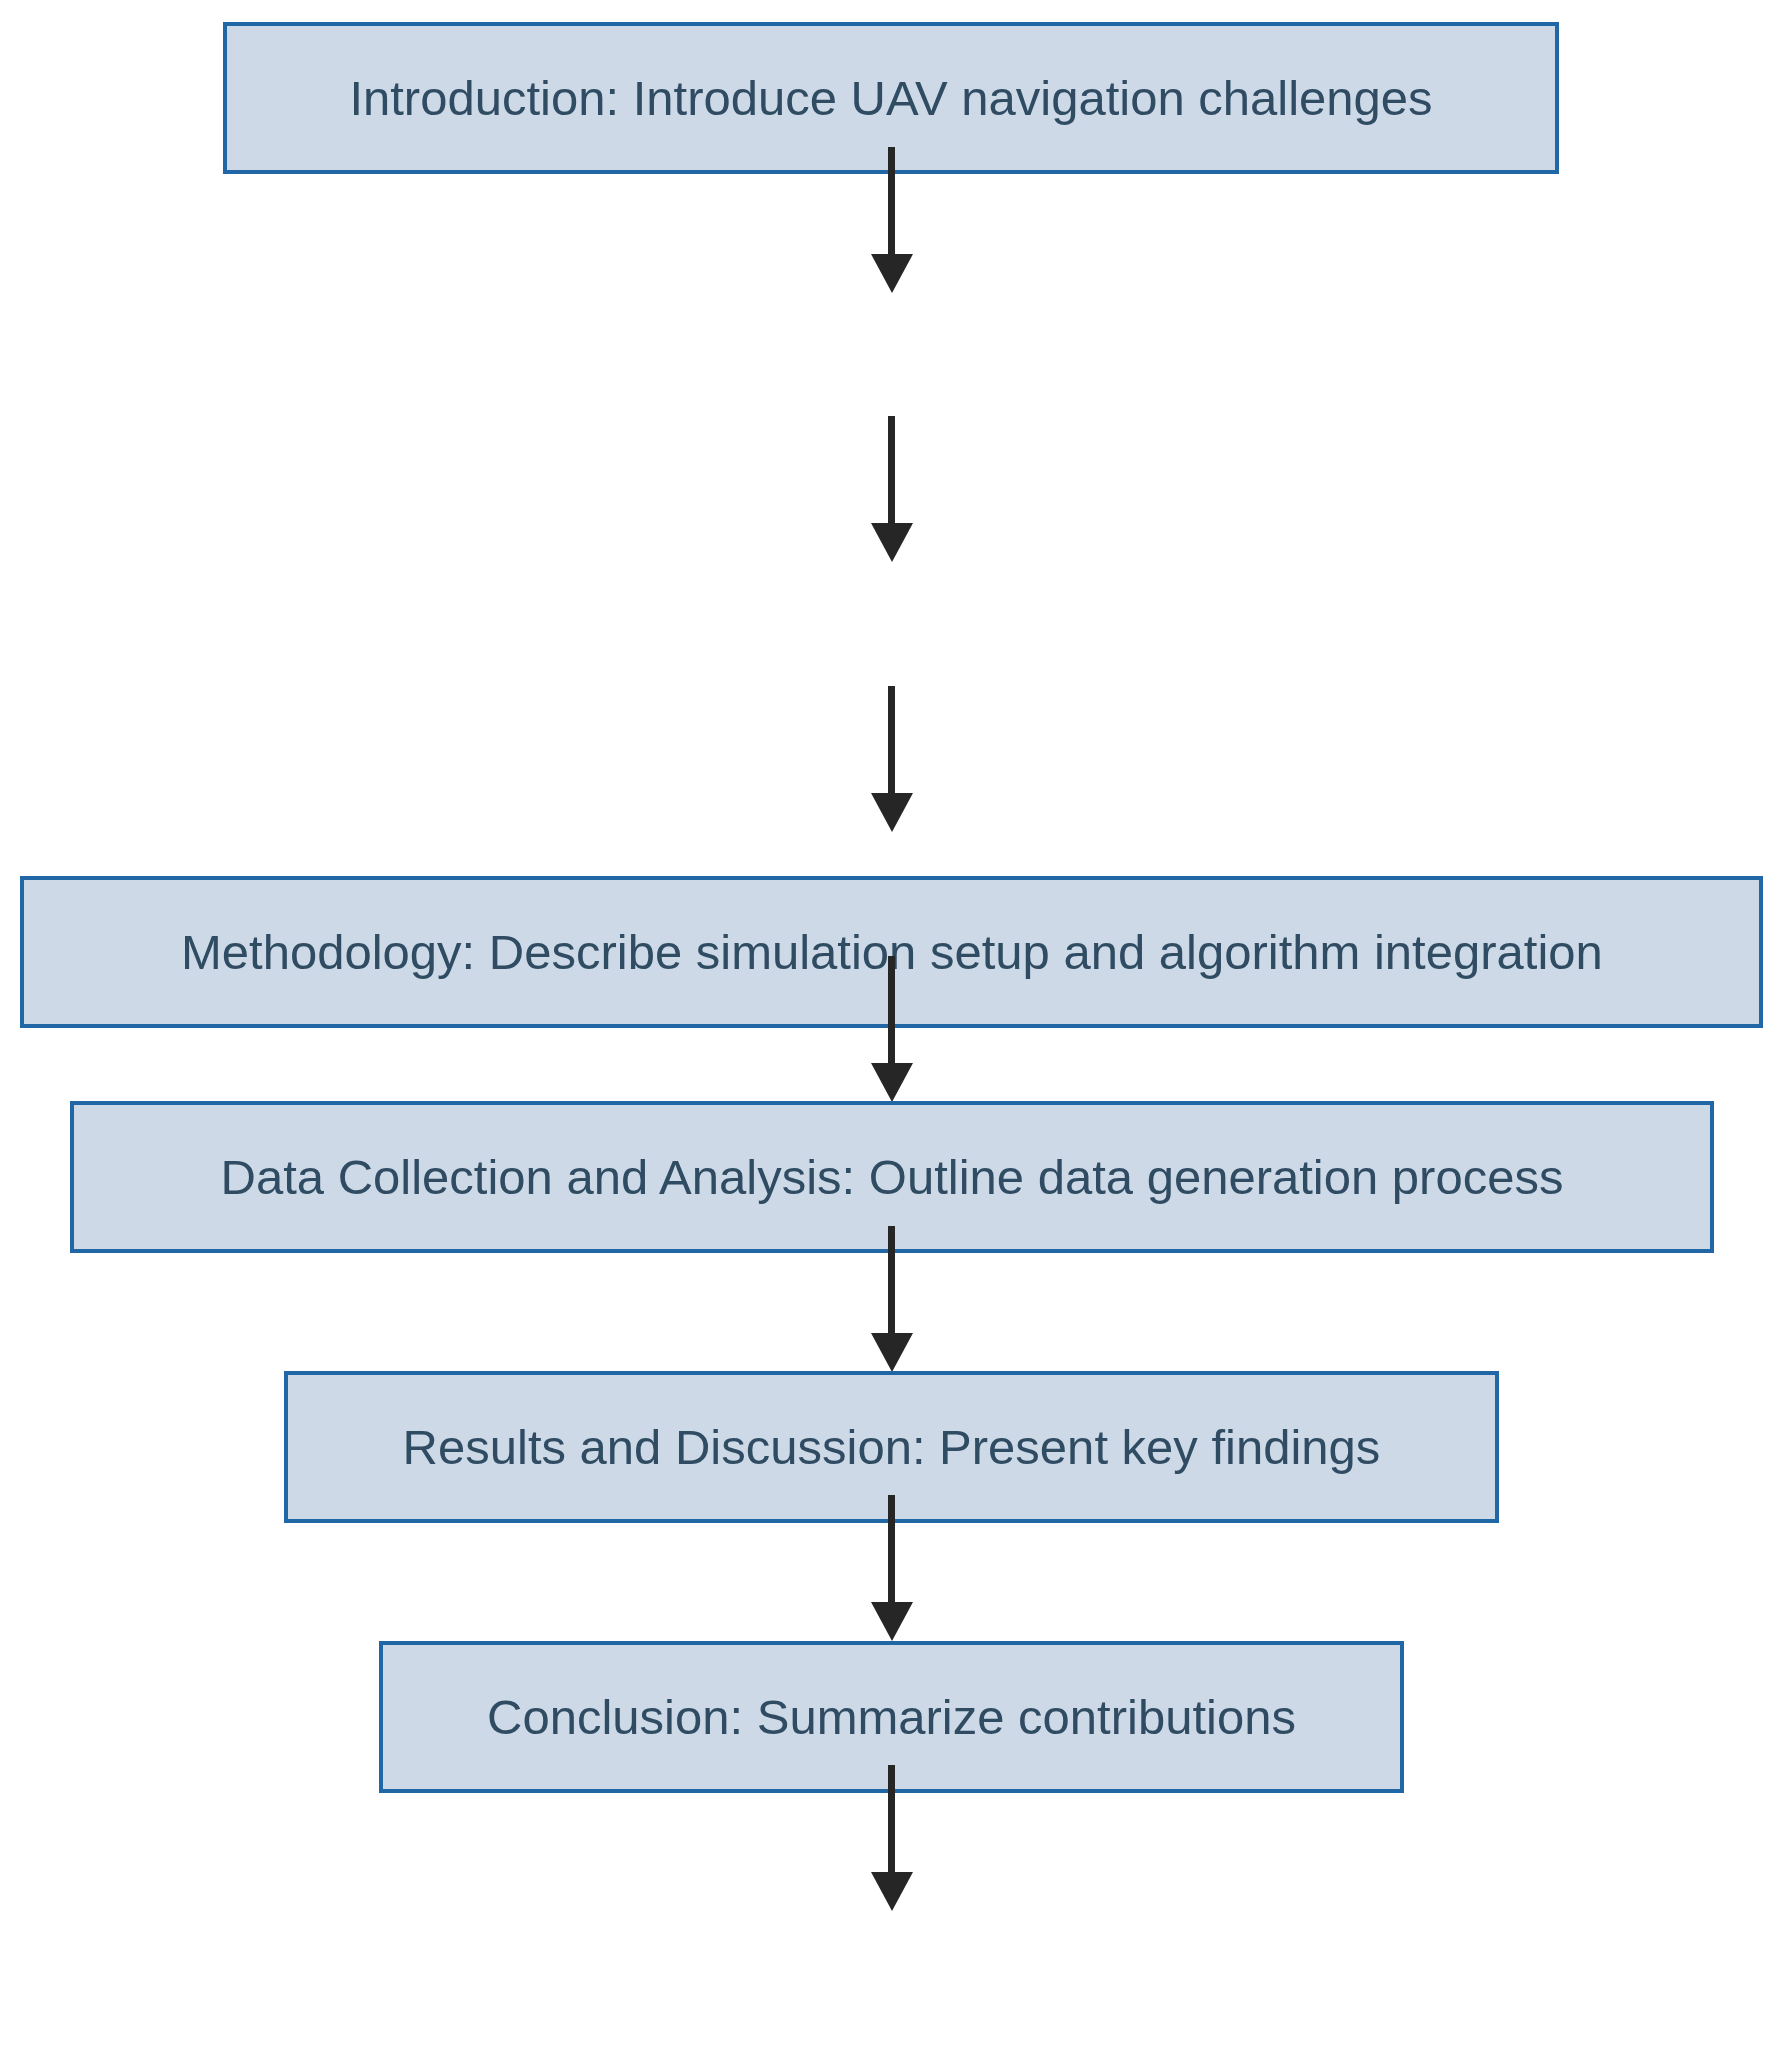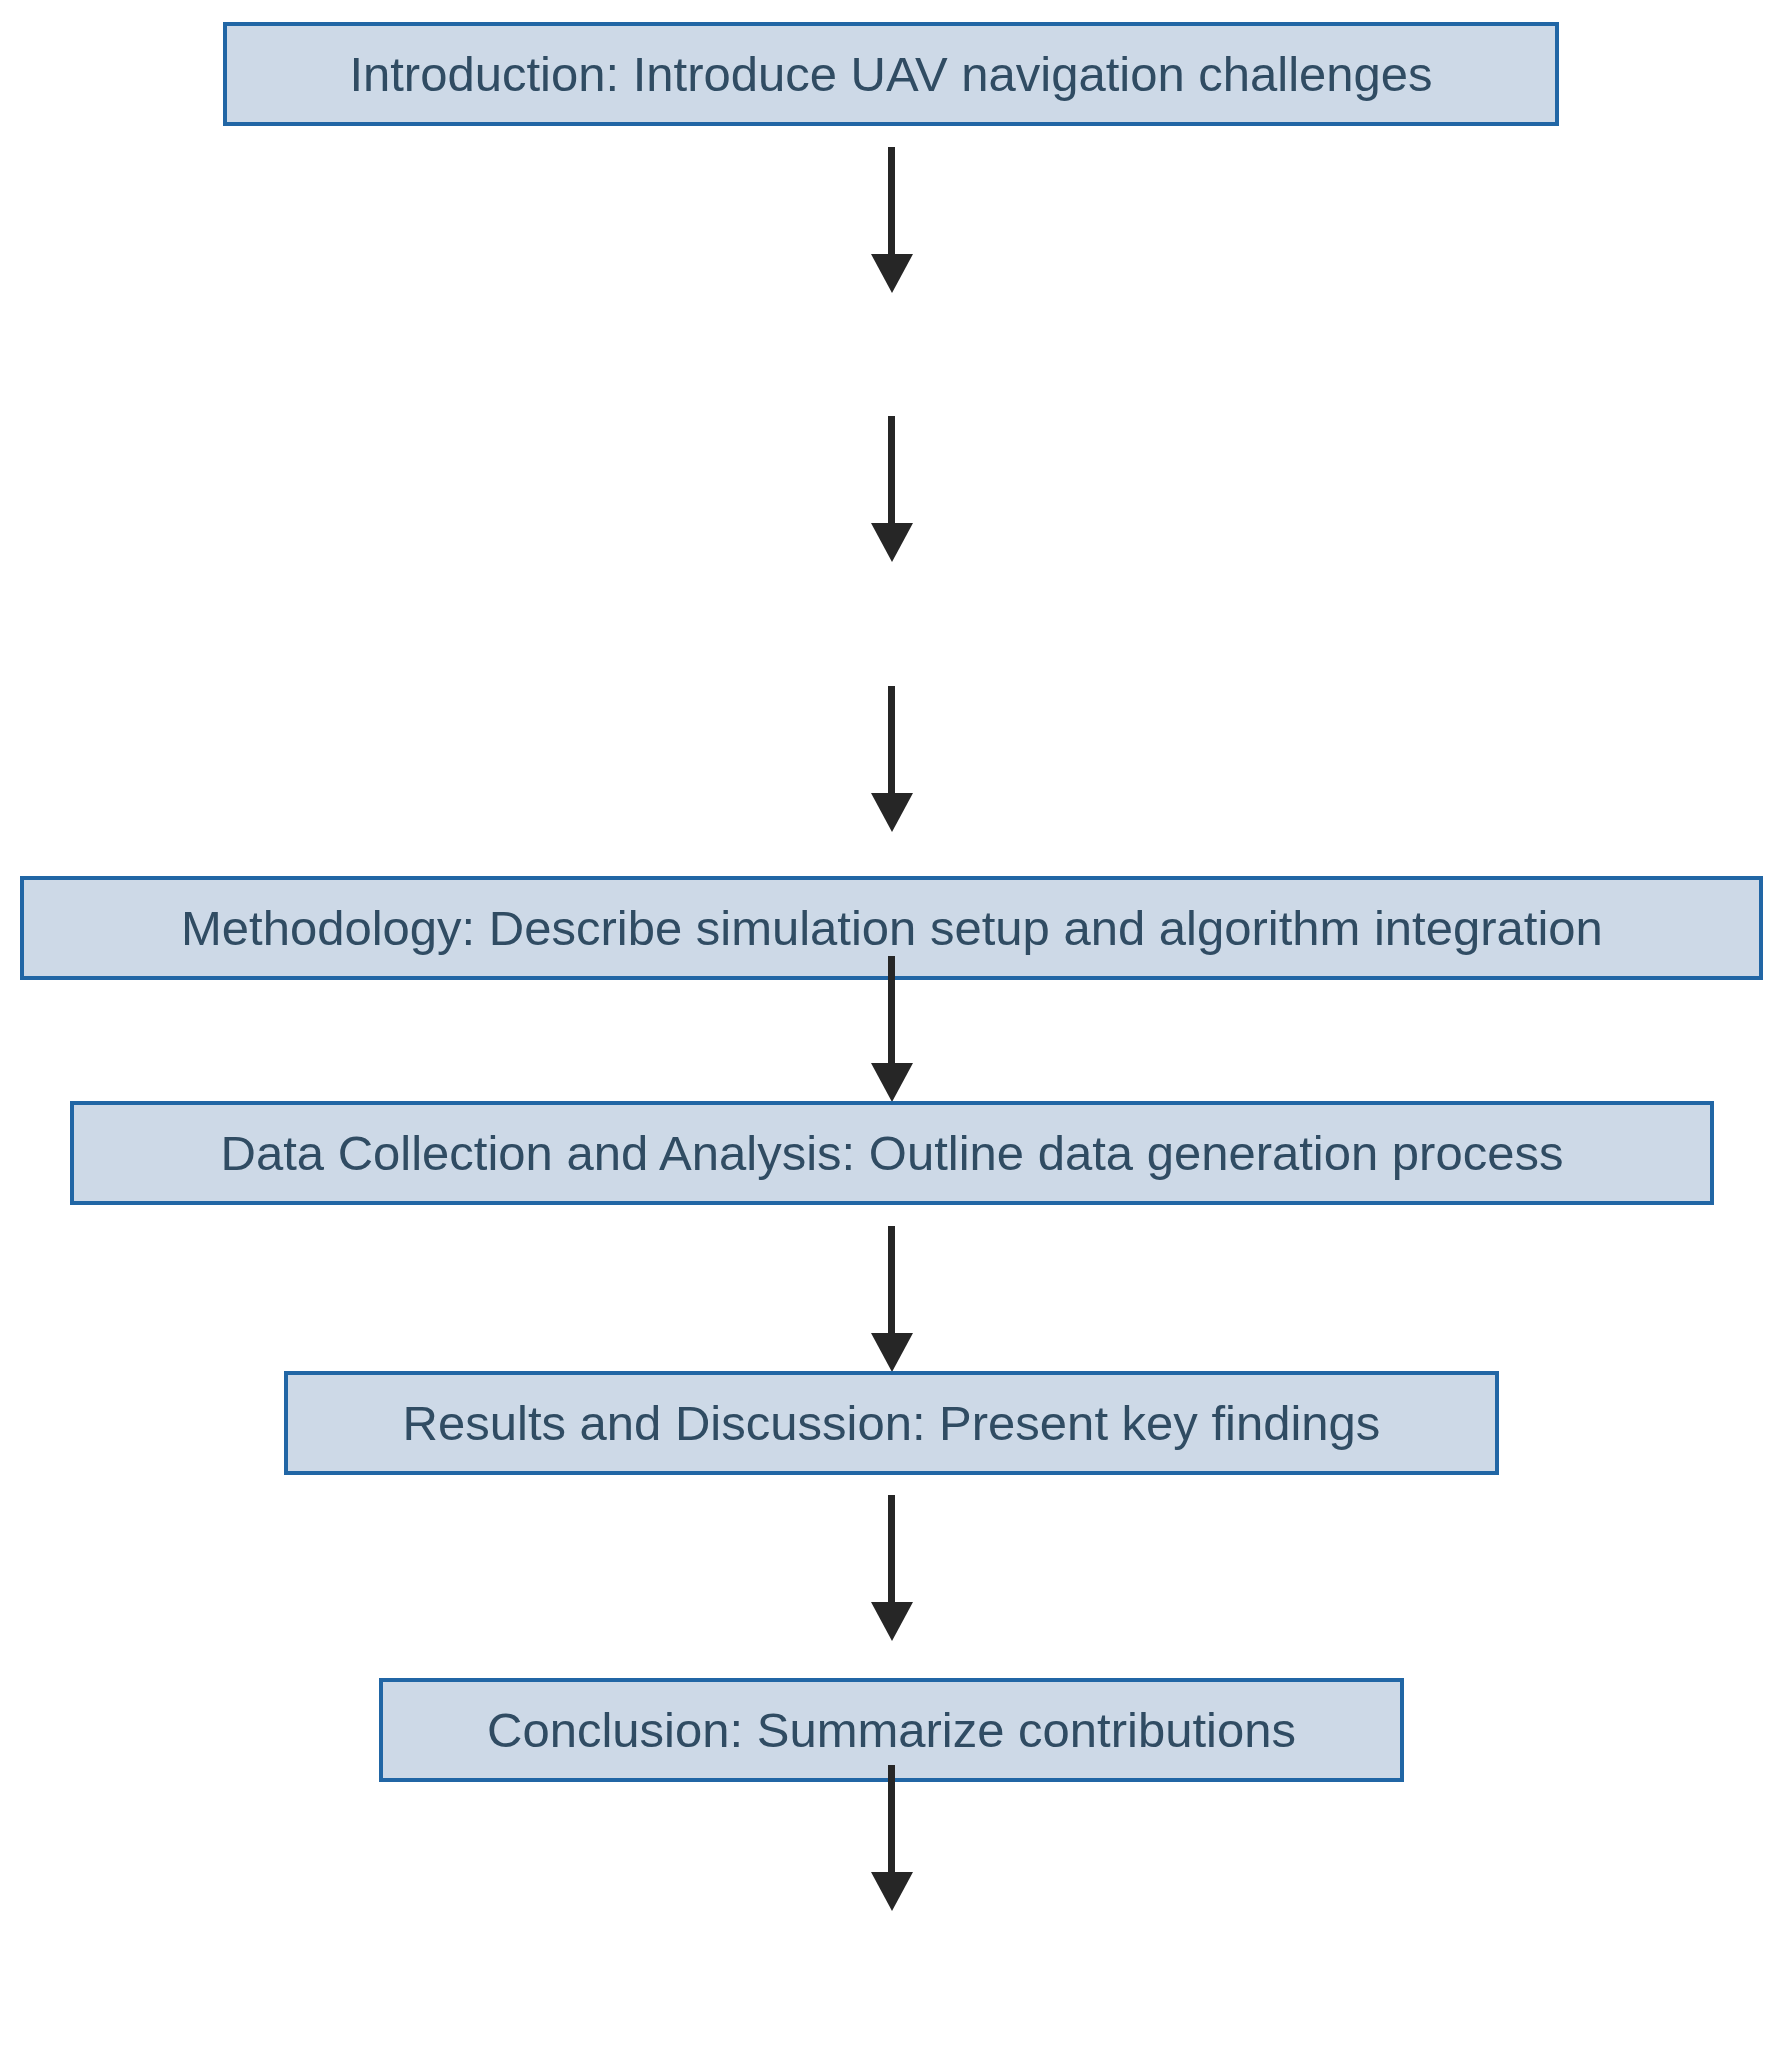--- a/index.html
+++ b/index.html
@@ -10,39 +10,39 @@
   .canvas {
     position: relative;
     width: 1786px;
     height: 2063px;
     background: var(--background, #ffffff);
     font-family: "Liberation Sans", "DejaVu Sans", sans-serif;
     overflow: hidden;
   }
   .node {
     position: absolute;
-    height: 104px;
+    height: 152px;
     box-sizing: border-box;
     background: var(--node-fill, #cdd9e7);
     border: 4.9px solid var(--node-border, #2166a5);
     color: var(--node-text, #304c63);
     font-size: 49px;
     line-height: 1;
     display: flex;
     align-items: center;
     justify-content: center;
     white-space: nowrap;
   }
   .n1 { left: 223px; top: 22px;   width: 1336px; }
   .n2 { left: 70px;  top: 292px;  width: 1644px; }
   .n3 { left: 76px;  top: 562px;  width: 1632px; }
   .n4 { left: 20.4px;  top: 876px;  width: 1743px; text-align: center; }
   .n5 { left: 70px;  top: 1101px; width: 1644px; text-align: center; }
   .n6 { left: 284px; top: 1371px; width: 1215px; }
-  .n7 { left: 379px; top: 1641px; width: 1025px; margin-top: 37px; }
+  .n7 { left: 379px; top: 1641px; width: 1025px; }
   .n8 { left: 205px; top: 1911px; width: 1374px; }
 
   .arrow {
     position: absolute;
     left: 870px;
     width: 43px;
     height: 146px;
     display: flex;
     flex-direction: column;
     align-items: center;

